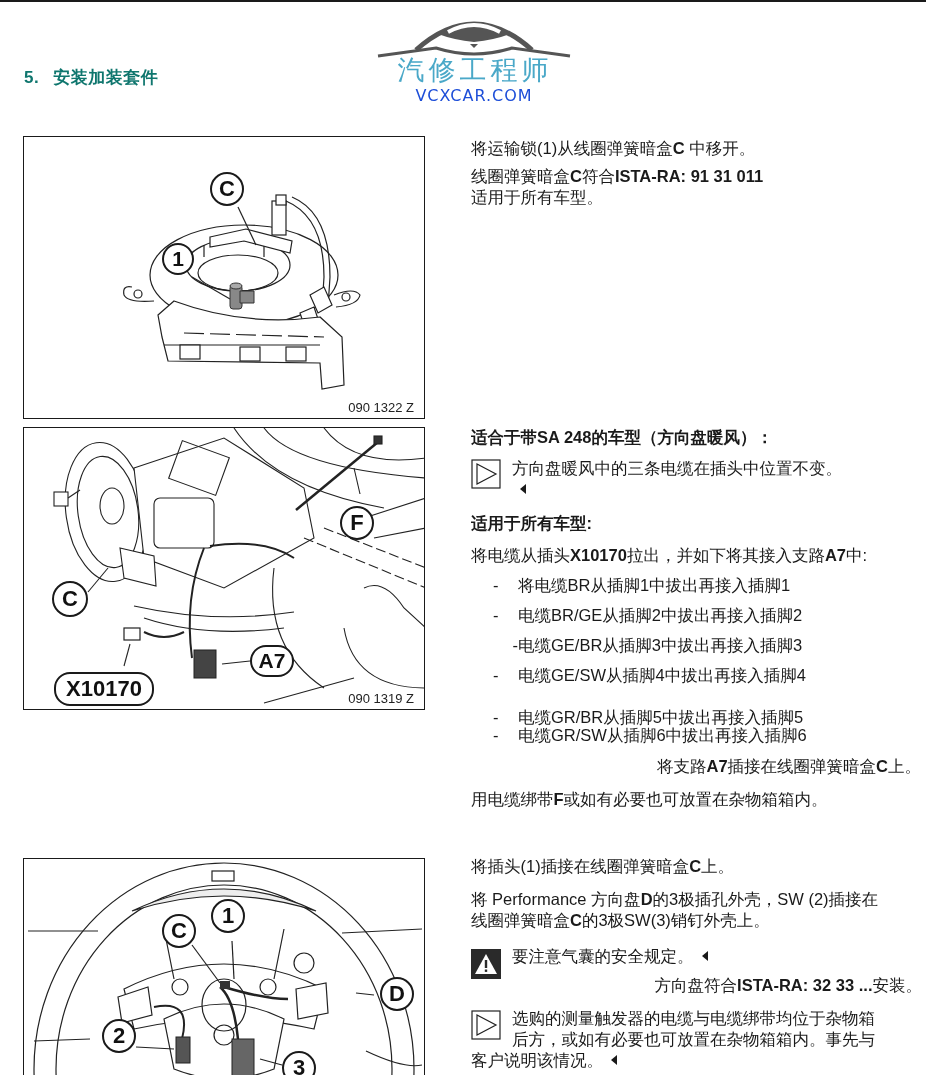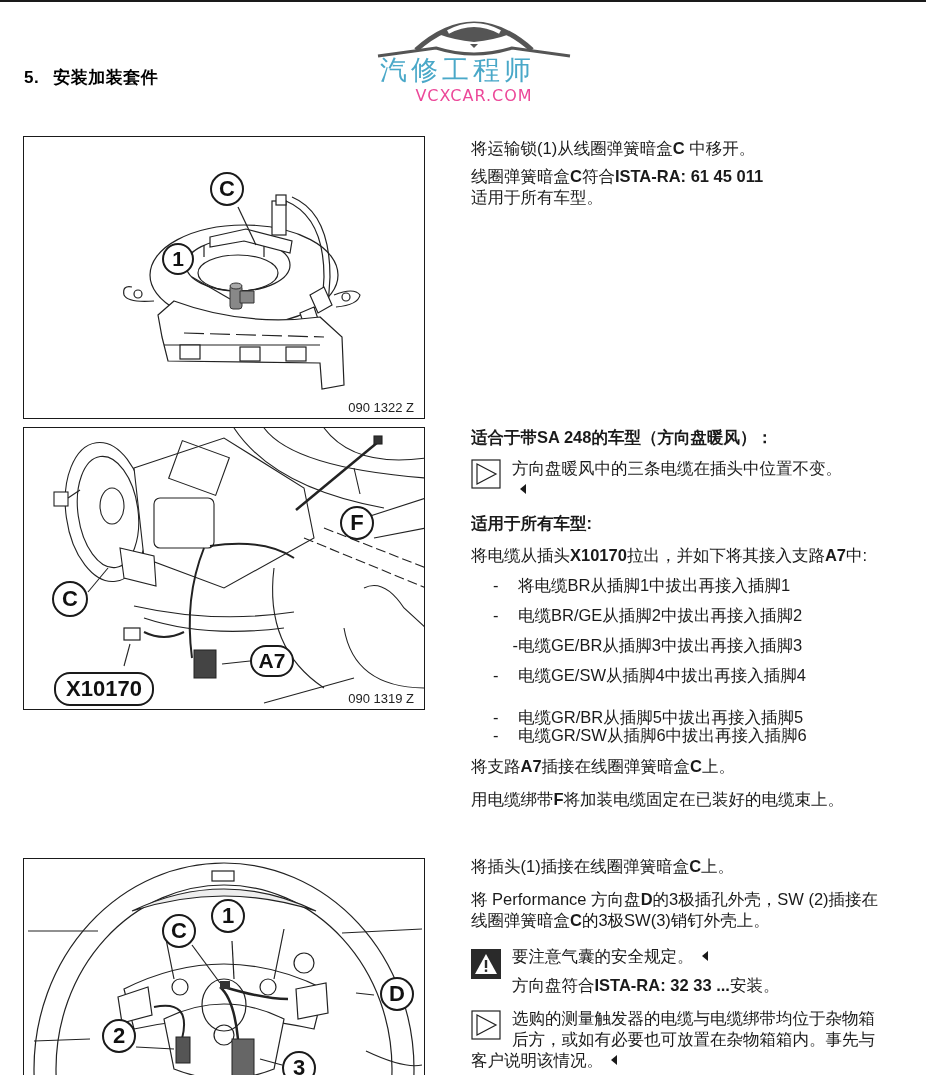--- a/index.html
+++ b/index.html
@@ -1,26 +1,26 @@
 <!DOCTYPE html>
 <html><head>
 <meta charset="utf-8">
 <style>
   * { box-sizing: border-box; margin: 0; padding: 0; }
   html, body { width: 926px; height: 1075px; overflow: hidden; background: #ffffff; }
   body { position: relative; font-family: "Liberation Sans", "DejaVu Sans", sans-serif; color: #1a1a1a; }
 
   .top-rule { position: absolute; left: 0; top: 0; width: 926px; height: 2px; background: #1a1a1a; }
 
-  .section-title { position: absolute; left: 24px; top: 66px; font-size: 17px; font-weight: bold; color: #000000; letter-spacing: 0.5px; }
+  .section-title { position: absolute; left: 24px; top: 66px; font-size: 17px; font-weight: bold; color: #0f766e; letter-spacing: 0.5px; }
   .section-title .num { margin-right: 14px; }
 
   .logo { position: absolute; left: 376px; top: 4px; width: 196px; height: 104px; }
-  .logo .logo-cn { position: absolute; left: 4px; top: 48px; width: 190px; font-size: 27px; color: #4aa8c8; letter-spacing: 4px; font-family: "DejaVu Sans", sans-serif; }
-  .logo .logo-en { position: absolute; left: 0; top: 82px; width: 196px; text-align: center; font-size: 16px; color: #ec4899; letter-spacing: 1px; font-family: "DejaVu Sans", sans-serif; }
+  .logo .logo-cn { position: absolute; left: 4px; top: 48px; width: 190px; text-align: center; font-size: 27px; color: #4aa8c8; letter-spacing: 4px; font-family: "DejaVu Sans", sans-serif; }
+  .logo .logo-en { position: absolute; left: 0; top: 82px; width: 196px; text-align: center; font-size: 16px; color: #1d4ed8; letter-spacing: 1px; font-family: "DejaVu Sans", sans-serif; }
 
   .figure { position: absolute; left: 23px; width: 402px; border: 1.5px solid #1a1a1a; background: #fff; overflow: hidden; }
   .figure svg { position: absolute; left: 0; top: 0; }
   .fig-code { position: absolute; right: 10px; bottom: 3px; font-size: 13px; color: #222; }
 
   .callout { position: absolute; border: 2px solid #1a1a1a; background: #fff; border-radius: 50%; font-weight: bold; color: #111; text-align: center; font-family: "Liberation Sans", sans-serif; }
   .callout.pill { border-radius: 16px; }
 
   .text { position: absolute; left: 471px; width: 450px; font-size: 16.5px; line-height: 21px; color: #1a1a1a; }
   .text b { font-weight: bold; }
@@ -200,21 +200,21 @@
   <div class="callout" style="left:138px;top:55px;width:34px;height:34px;font-size:22px;line-height:30px;">C</div>
   <div class="callout" style="left:356px;top:118px;width:34px;height:34px;font-size:22px;line-height:30px;">D</div>
   <div class="callout" style="left:78px;top:160px;width:34px;height:34px;font-size:22px;line-height:30px;">2</div>
   <div class="callout" style="left:258px;top:192px;width:34px;height:34px;font-size:22px;line-height:30px;">3</div>
 </div>
 
 <div class="text" style="top:138px;">
   <span>将运输锁(1)从线圈弹簧暗盒</span><b>C</b><span> 中移开。</span>
 </div>
 <div class="text" style="top:166px;">
-  <span>线圈弹簧暗盒</span><b>C</b><span>符合</span><b>ISTA-RA: 61 45 011</b><br>
+  <span>线圈弹簧暗盒</span><b>C</b><span>符合</span><b>ISTA-RA: 91 31 011</b><br>
   <span>适用于所有车型。</span>
 </div>
 
 <div class="text h-bold" style="top:427px;">
   <span>适合于带</span><span>SA 248</span><span>的车型（方向盘暖风）：</span>
 </div>
 
 <svg class="note-icon" style="left:471px;top:459px;" viewBox="0 0 30 30">
   <rect x="1" y="1" width="28" height="28" fill="#fff" stroke="#222" stroke-width="1.2"></rect>
   <path d="M6 5 L25 15 L6 25 Z" fill="none" stroke="#222" stroke-width="1.2"></path>
@@ -230,45 +230,45 @@
   <span>将电缆从插头</span><b>X10170</b><span>拉出，并如下将其接入支路</span><b>A7</b><span>中:</span>
 </div>
 
 <div class="list-item" style="top:575px;"><span class="dash">-</span><span>将电缆BR从插脚1中拔出再接入插脚1</span></div>
 <div class="list-item" style="top:605px;"><span class="dash">-</span><span>电缆BR/GE从插脚2中拔出再接入插脚2</span></div>
 <div class="list-item" style="top:635px;text-align:right;"><span class="dash">-</span><span>电缆GE/BR从插脚3中拔出再接入插脚3</span></div>
 <div class="list-item" style="top:665px;"><span class="dash">-</span><span>电缆GE/SW从插脚4中拔出再接入插脚4</span></div>
 <div class="list-item" style="top:695px;margin-top:12px;"><span class="dash">-</span><span>电缆GR/BR从插脚5中拔出再接入插脚5</span></div>
 <div class="list-item" style="top:725px;"><span class="dash">-</span><span>电缆GR/SW从插脚6中拔出再接入插脚6</span></div>
 
-<div class="text" style="top:756px;">
+<div class="text" style="top:756px;text-align:right;">
   <span>将支路</span><b>A7</b><span>插接在线圈弹簧暗盒</span><b>C</b><span>上。</span>
 </div>
 <div class="text" style="top:789px;">
-  <span>用电缆绑带</span><b>F</b><span>将加装电缆固定在已装好的电缆束上。</span>
+  <span>用电缆绑带</span><b>F</b><span>或如有必要也可放置在杂物箱箱内。</span>
 </div>
 
 <div class="text" style="top:856px;">
   <span>将插头(1)插接在线圈弹簧暗盒</span><b>C</b><span>上。</span>
 </div>
 <div class="text" style="top:889px;">
   <span>将 Performance 方向盘</span><b>D</b><span>的3极插孔外壳，SW (2)插接在</span><br>
   <span>线圈弹簧暗盒</span><b>C</b><span>的3极SW(3)销钉外壳上。</span>
 </div>
 
 <svg class="note-icon" style="left:471px;top:949px;" viewBox="0 0 30 30">
   <rect x="0" y="0" width="30" height="30" fill="#2a2a2a"></rect>
   <path d="M15 5 L26 25 L4 25 Z" fill="#fff"></path>
   <rect x="13.8" y="11" width="2.4" height="8" fill="#2a2a2a"></rect>
   <rect x="13.8" y="20.5" width="2.4" height="2.4" fill="#2a2a2a"></rect>
 </svg>
 <div class="text" style="left:512px;width:410px;top:946px;">
   <span>要注意气囊的安全规定。</span><span class="end-mark"></span>
 </div>
-<div class="text" style="left:512px;width:410px;top:975px;">
+<div class="text" style="left:512px;width:410px;top:975px;text-align:right;">
   <span>方向盘符合</span><b>ISTA-RA:  32 33 ...</b><span>安装。</span>
 </div>
 
 <svg class="note-icon" style="left:471px;top:1010px;" viewBox="0 0 30 30">
   <rect x="1" y="1" width="28" height="28" fill="#fff" stroke="#222" stroke-width="1.2"></rect>
   <path d="M6 5 L25 15 L6 25 Z" fill="none" stroke="#222" stroke-width="1.2"></path>
 </svg>
 <div class="text" style="left:512px;width:410px;top:1008px;">
   <span>选购的测量触发器的电缆与电缆绑带均位于杂物箱</span><br>
   <span>后方，或如有必要也可放置在杂物箱箱内。事先与</span>

